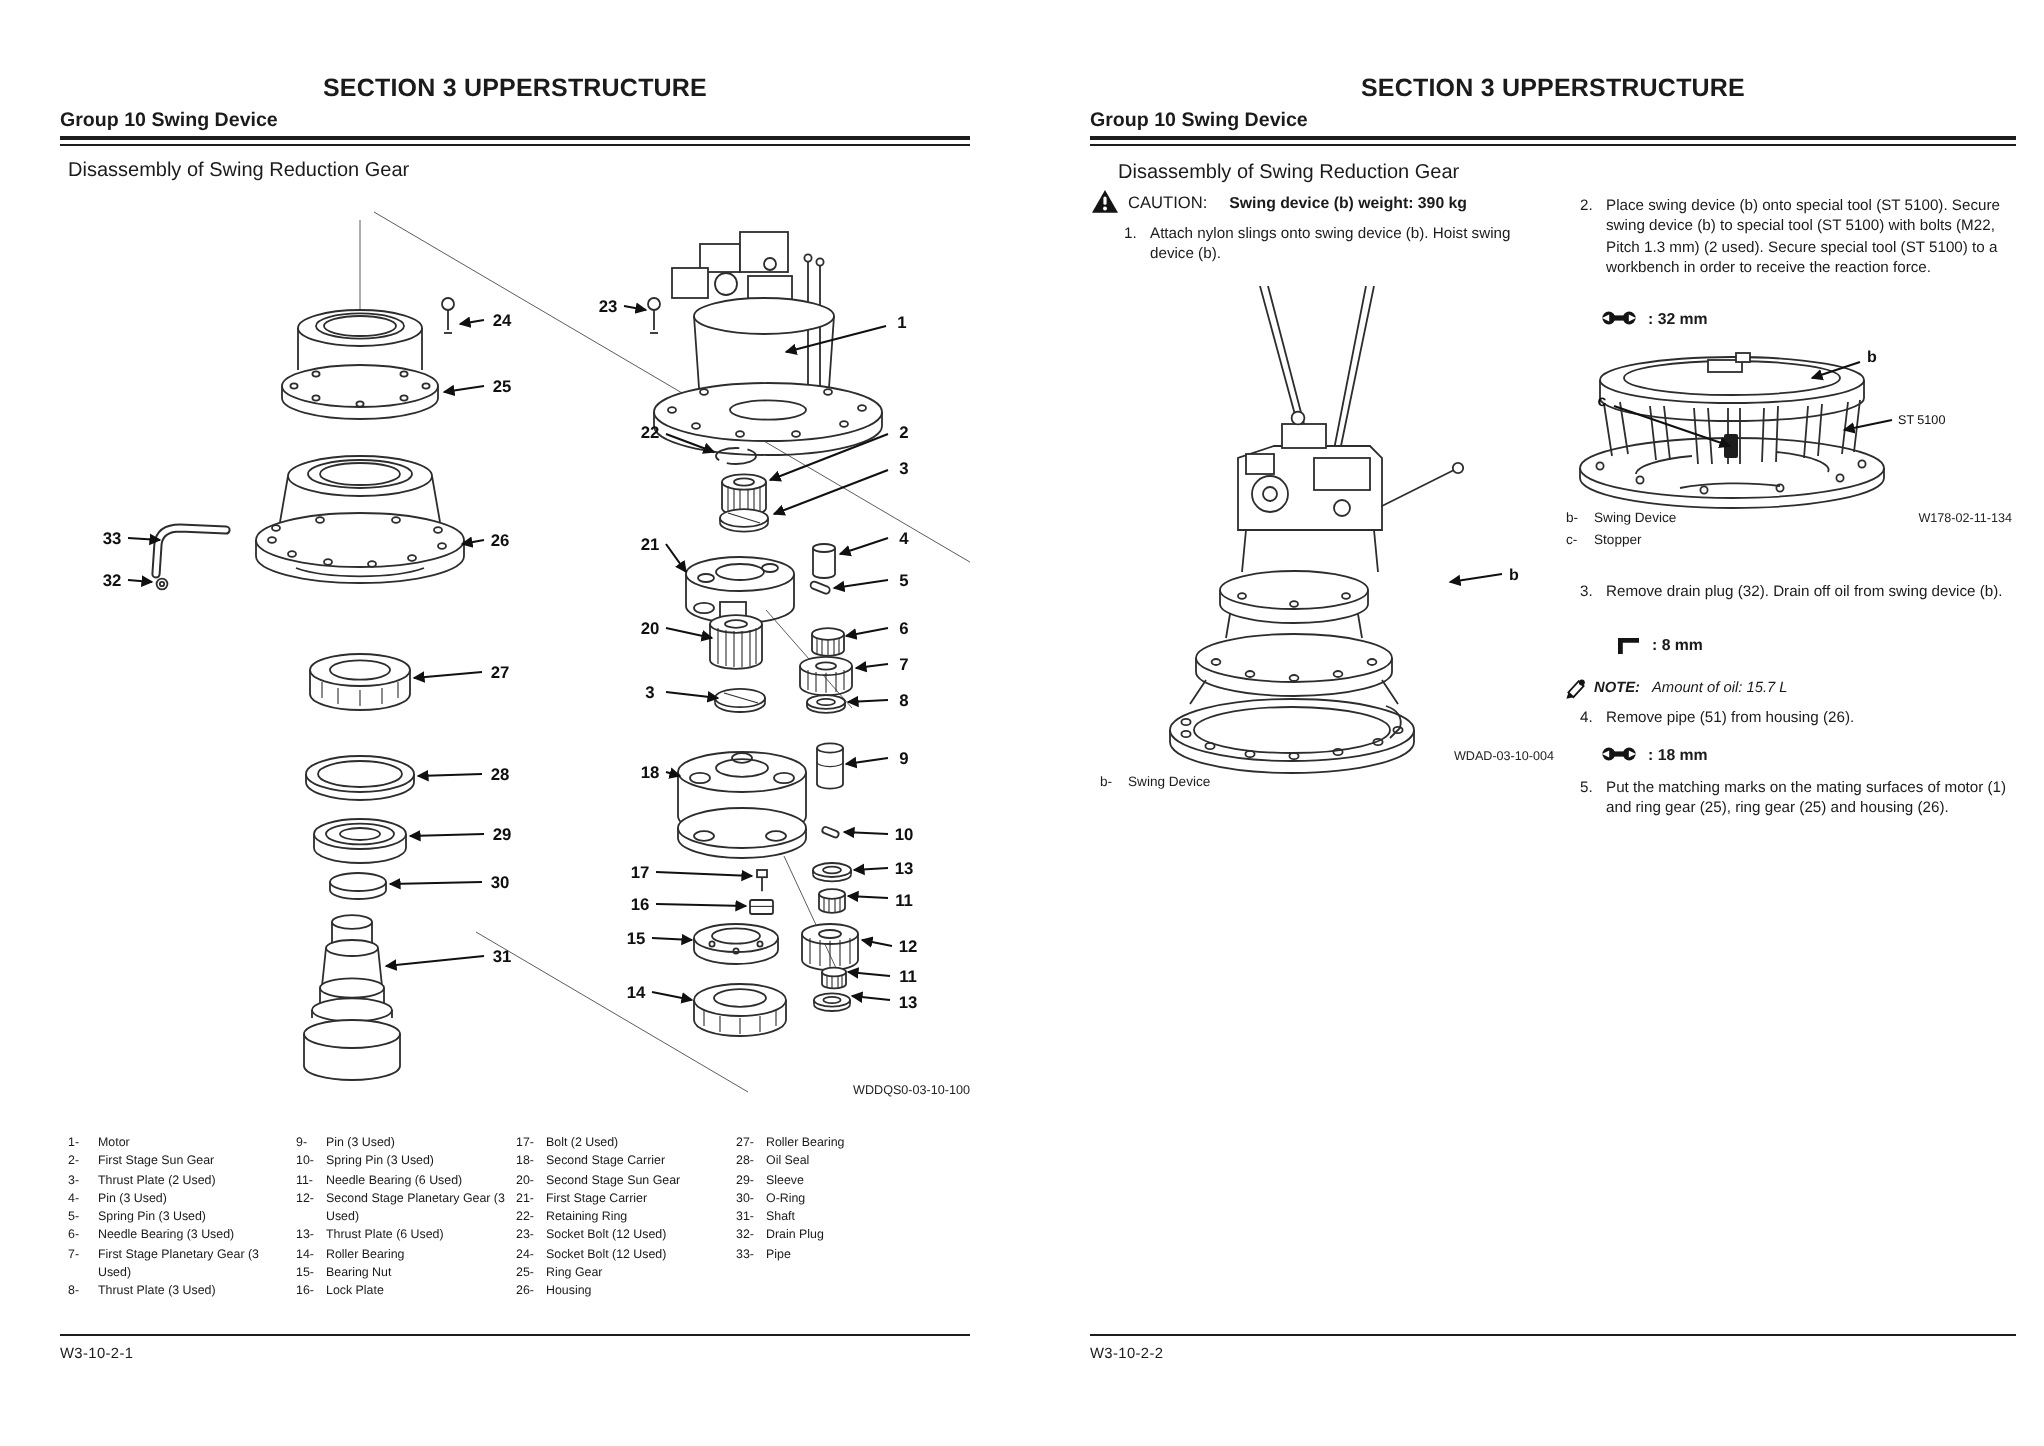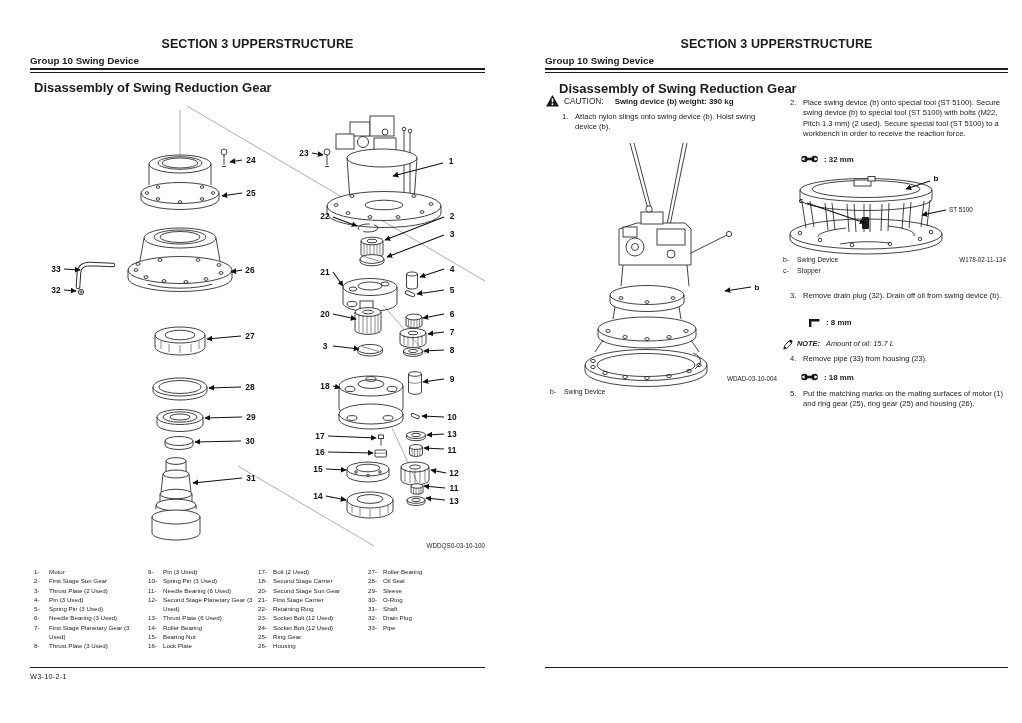--- a/index.html
+++ b/index.html
@@ -5,21 +5,21 @@
   html,body{margin:0;padding:0}
   body{width:1022px;height:723px;position:relative;background:#fff;
        font-family:"Liberation Sans",sans-serif;color:#1b1b1b;overflow:hidden}
   .page{position:absolute;top:18px;height:690px}
   #pageL{left:30px;width:455px}
   #pageR{left:545px;width:463px}
   .abs{position:absolute}
   .hdr-sec{width:100%;text-align:center;font-weight:bold;font-size:12.5px;letter-spacing:.1px}
   .hdr-grp{width:100%;text-align:left;font-weight:bold;font-size:9.8px}
   .dr{height:2px;border-top:2px solid #1d1d1d;border-bottom:1px solid #1d1d1d}
-  .ttl{font-weight:bold;font-size:13px}
+  .ttl{font-weight:normal;font-size:10px}
   .step{display:flex;font-size:7.6px;line-height:1.38}
   .sn{width:13px;flex:none}
   .stx{flex:1}
   .toolrow{display:flex;align-items:center;font-size:7.9px;font-weight:bold;gap:6px}
   .caut{display:flex;align-items:center}
   .cl{font-size:8.3px;font-weight:normal;margin-left:5px}
   .ct{font-size:7.9px;font-weight:bold;margin-left:11px}
   .noterow{display:flex;align-items:flex-start;font-size:7.4px;font-style:italic}
   .nl{font-weight:bold;margin:0 6px 0 4px}
   .leg{display:flex;font-size:6.8px;line-height:1.55}
@@ -727,33 +727,34 @@
       <path d="M2.2 7.2 L7.3 1.6 L9.8 4 L4.7 9.6 Z" fill="#fff" stroke="#141414" stroke-width=".9"></path>
       <path d="M2.2 7.2 L1.2 10.4 L4.7 9.6 Z" fill="#141414"></path>
       <circle cx="8.9" cy="2.3" r="1.5" fill="#141414"></circle>
     </svg>
     <span class="nl">NOTE:</span>
     <span>Amount of oil: 15.7 L</span>
   </div>
 
   <div class="abs step" style="top:336px;left:245px;width:218px">
     <span class="sn">4.</span>
-    <span class="stx">Remove pipe (33) from housing (23).</span>
+    <span class="stx">Remove pipe (51) from housing (26).</span>
   </div>
 
   <div class="abs toolrow" style="top:354px;left:256px">
     <svg width="17" height="10" viewBox="0 0 17 10">
       <circle cx="3.4" cy="5" r="3.2" fill="#141414"></circle>
         <circle cx="13.6" cy="5" r="3.2" fill="#141414"></circle>
       <rect x="3.4" y="3.7" width="10.2" height="2.6" fill="#141414"></rect>
       <path d="M0 5 L3.6 3.2 V6.8 Z" fill="#fff"></path>
         <path d="M17 5 L13.4 3.2 V6.8 Z" fill="#fff"></path>
     </svg>
     <span>: 18 mm</span>
   </div>
 
   <div class="abs step" style="top:371px;left:245px;width:218px">
     <span class="sn">5.</span>
     <span class="stx">Put the matching marks on the mating surfaces of motor (1) and ring gear (25), ring gear (25) and housing (26).</span>
   </div>
 
   <div class="abs frule" style="top:649px;left:0;width:463px"></div>
+  <div class="abs ftext" style="top:654px;left:0;width:463px">W3-10-2-2</div>
 </section>
 
 </body></html>

